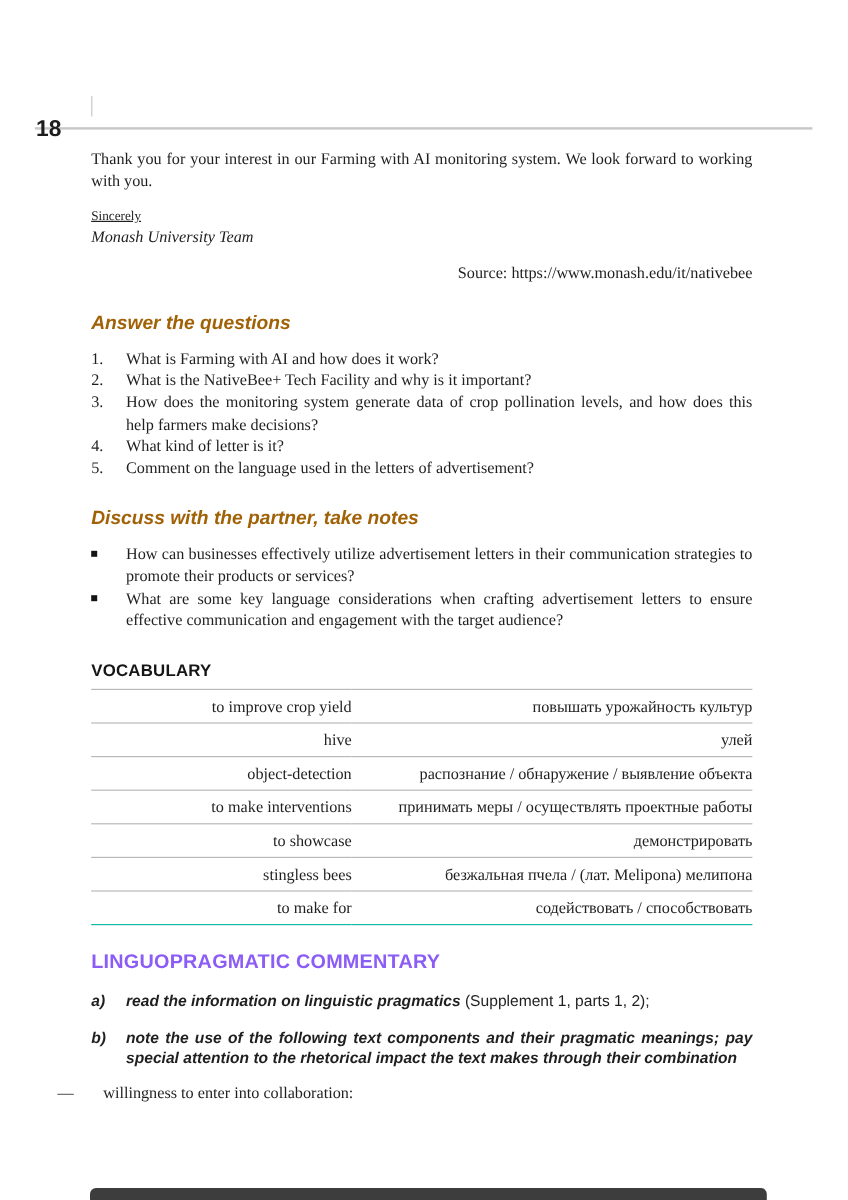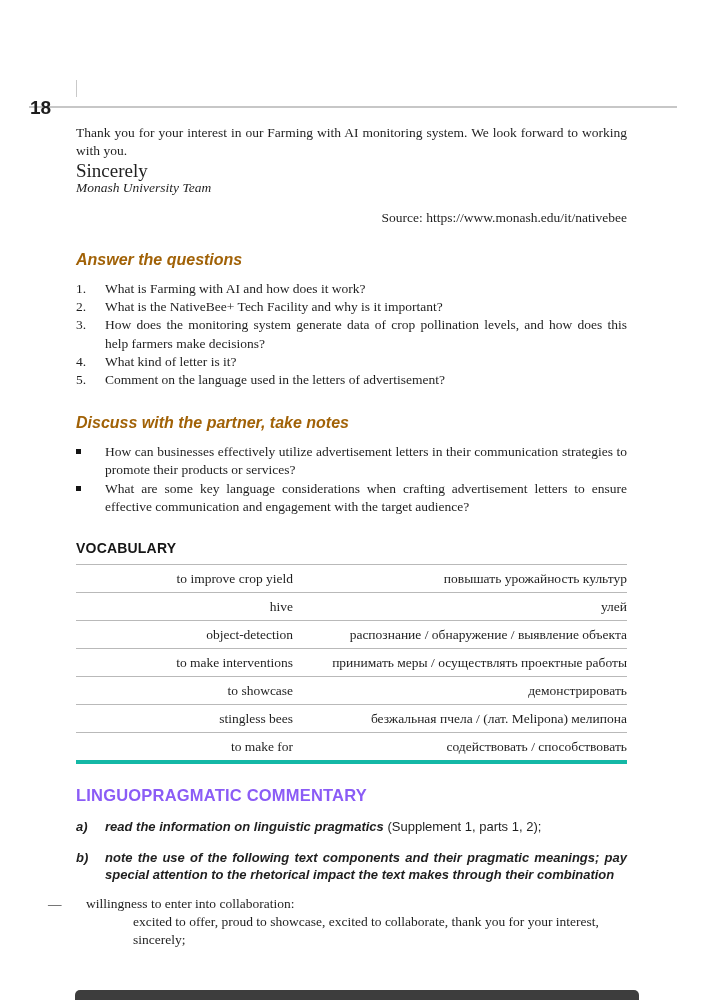--- a/index.html
+++ b/index.html
@@ -48,21 +48,21 @@
   .main {
     margin: 0 0 0 76px;
     width: 551px;
   }
   .letter-paragraph {
     margin-top: 16px;
     font-size: 13.5px;
     line-height: 18px;
     text-align: justify;
   }
-  .closing { margin-top: 2px; font-size: 19px; line-height: 17px; }
+  .closing { margin-top: 12px; font-size: 11px; line-height: 17px; text-decoration: underline; }
   .signature { font-size: 13.5px; line-height: 17px; font-style: italic; }
   .source-line {
     margin-top: 14px;
     font-size: 13.5px;
     text-align: right;
   }
   .section-heading-italic {
     margin-top: 25px;
     font-family: "Liberation Sans", sans-serif;
     font-weight: bold;
@@ -109,21 +109,21 @@
     border-collapse: collapse;
   }
   .vocab-table td {
     border-top: 1px solid #b9b9b9;
     font-size: 13.5px;
     line-height: 17px;
     padding: 5px 0 5px 6px;
     vertical-align: top;
     text-align: right;
   }
-  .vocab-table tr:last-child td { border-bottom: 4px solid #14b8a6; }
+  .vocab-table tr:last-child td { border-bottom: 1px solid #14b8a6; }
   .vocab-en { width: 206px; }
   
   .commentary-heading {
     margin-top: 22px;
     font-family: "Liberation Sans", sans-serif;
     font-weight: bold;
     font-size: 16.5px;
     color: #8b5cf6;
     letter-spacing: 0.2px;
   }
@@ -263,18 +263,17 @@
 
     <div class="commentary-item">
       <span class="commentary-label">b)</span>
       <span class="item-text commentary-bold-italic">note the use of the following text components and their pragmatic meanings; pay special attention to the rhetorical impact the text makes through their combination</span>
     </div>
 
     <div class="dash-item">
       <span class="dash-marker">—</span>
       <span class="item-text" style="text-align:left;">willingness to enter into collaboration:</span>
     </div>
-    <div class="dash-examples">excited to offer, proud to showcase, excited to collaborate, thank you for your interest, sincerely;</div>
 
   </div>
 
   <div class="bottom-scan-bar"></div>
 </div>
 
 </body></html>

